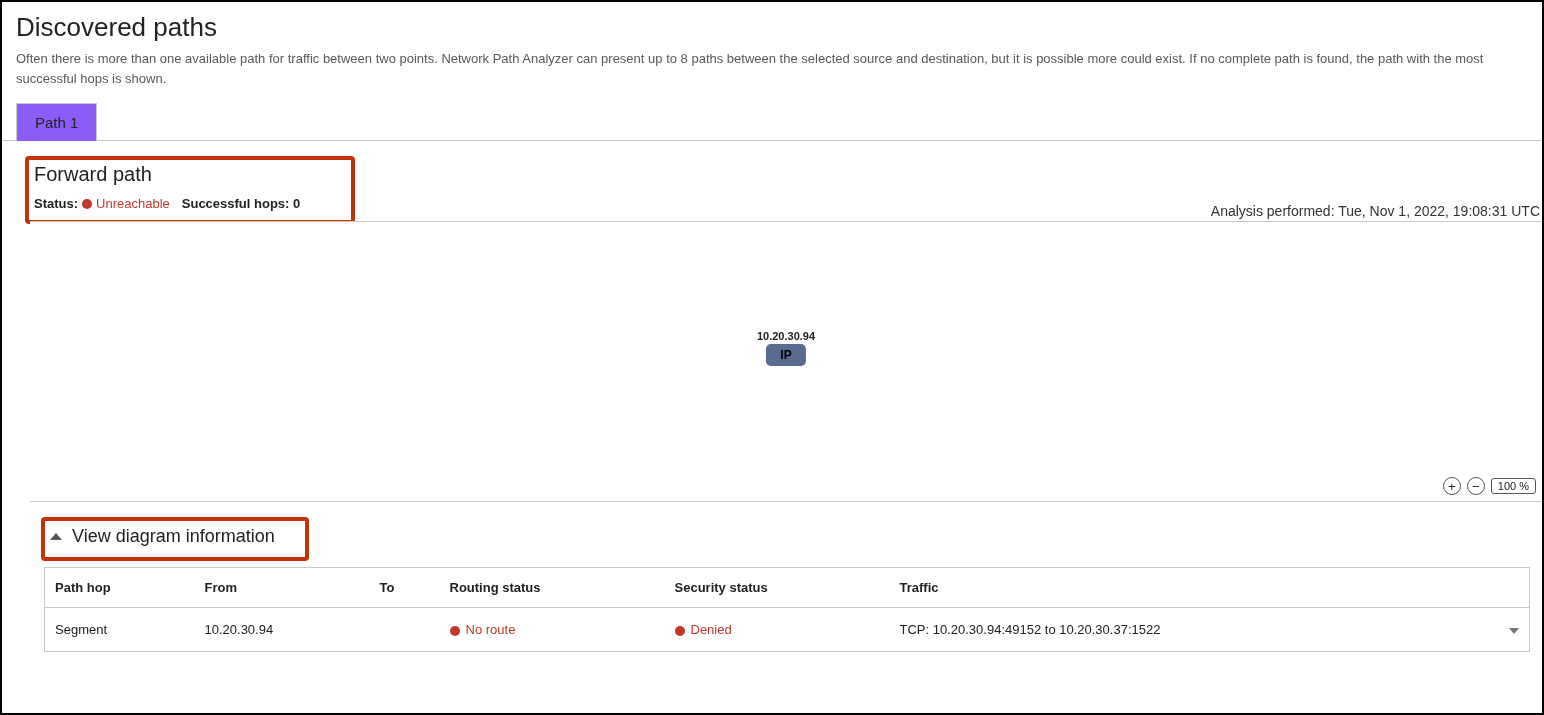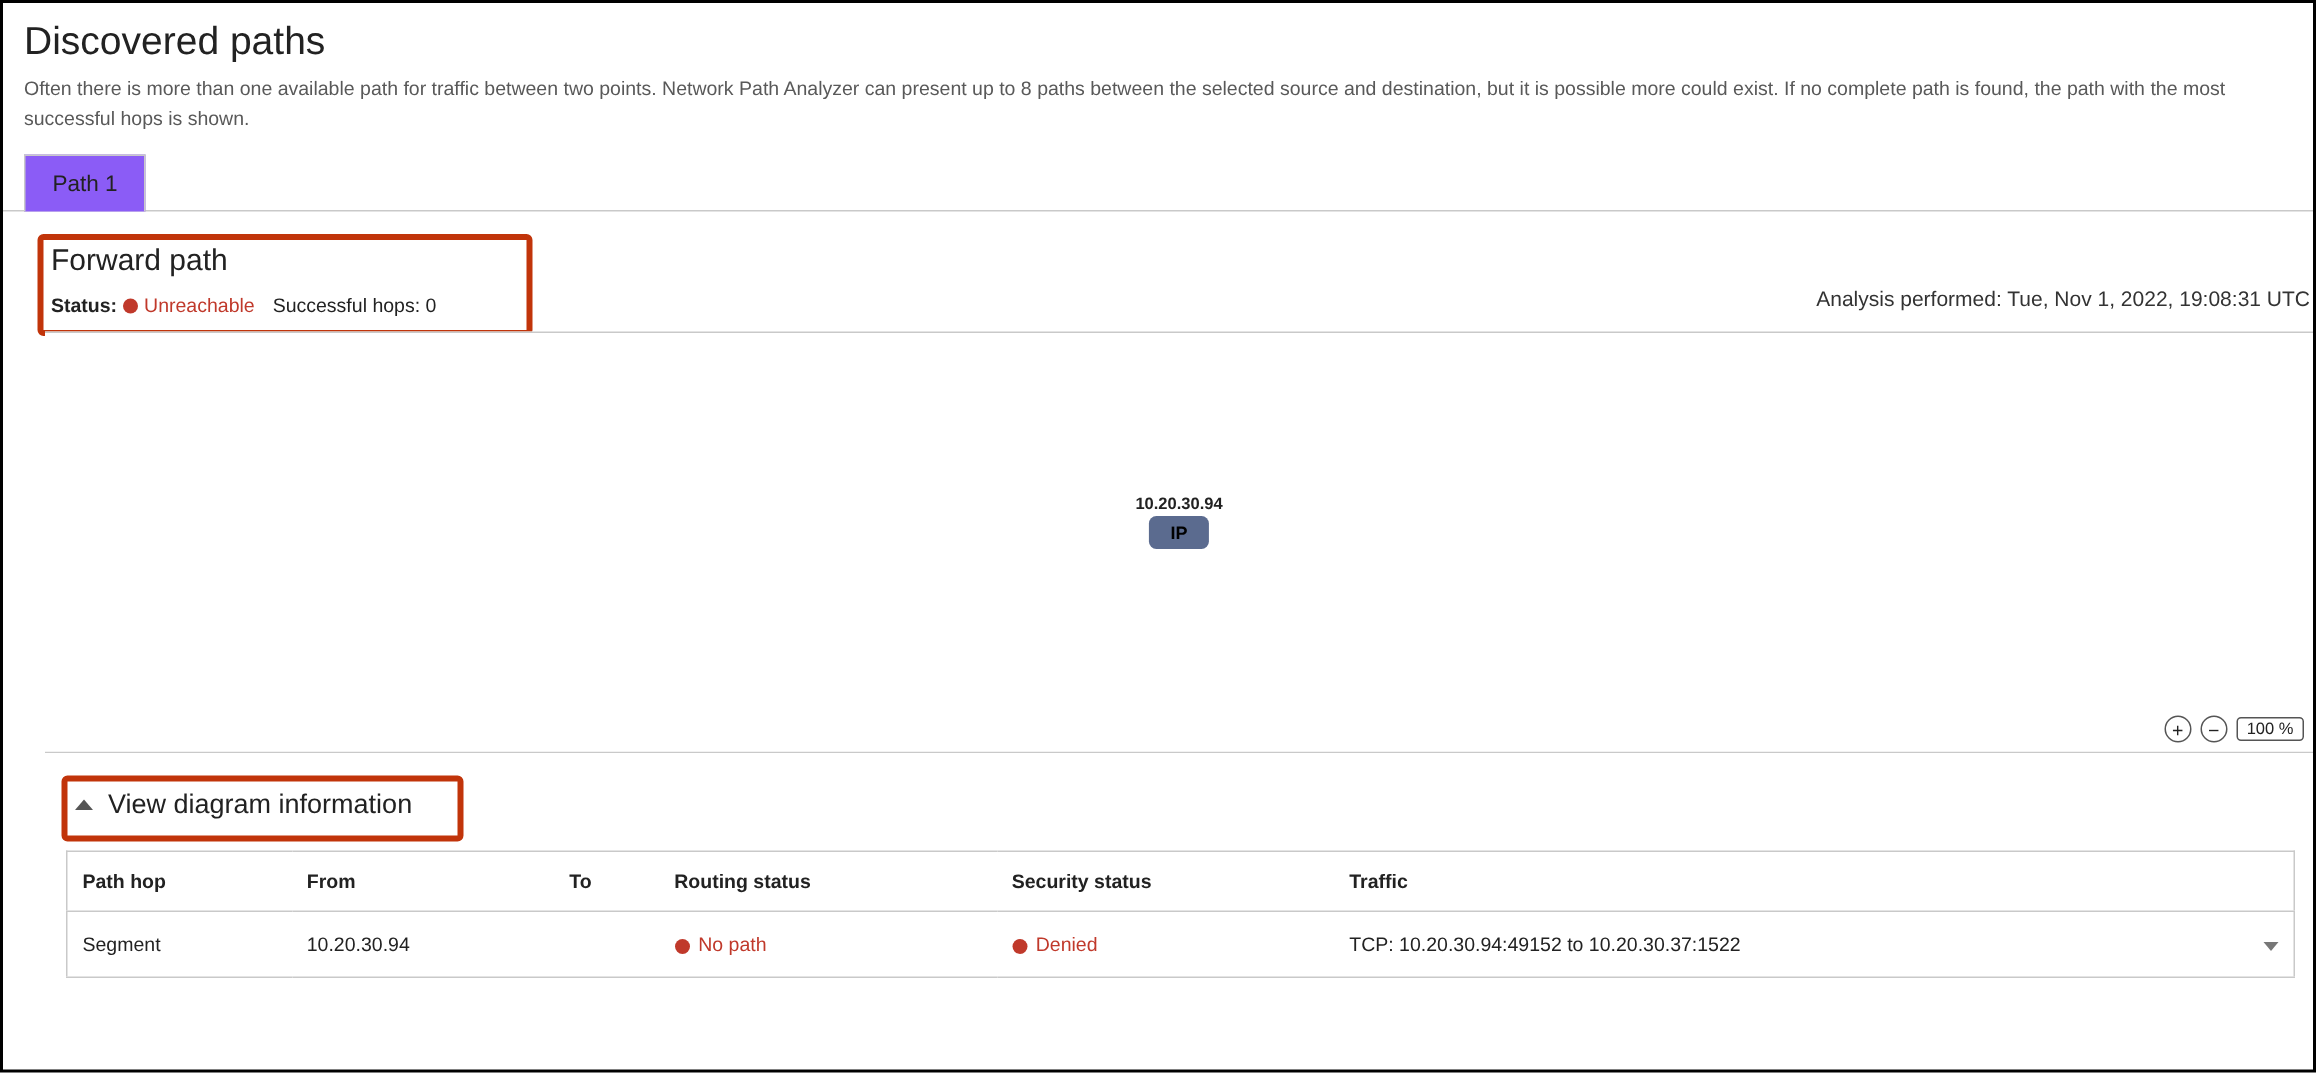--- a/index.html
+++ b/index.html
@@ -71,25 +71,25 @@
     .status-label { font-weight: 700; }
     .dot-red {
       display: inline-block;
       width: 10px;
       height: 10px;
       border-radius: 50%;
       background: #c0392b;
       vertical-align: middle;
     }
     .unreachable { color: #c0392b; margin-right: 8px; }
-    .hops { font-weight: 400; text-align: center; }
+    .hops { font-weight: 700; text-align: center; }
     .analysis-performed {
       position: absolute;
       right: 0;
-      top: 32px;
+      top: 44px;
       font-size: 14px;
       color: #333;
       padding-right: 2px;
     }
     .diagram-area {
       border-top: 1px solid #c9c9c9;
       margin: 10px 0 0 28px;
       height: 280px;
       position: relative;
       background: #fff;
@@ -275,21 +275,21 @@
           <th class="col-security">Security status</th>
           <th class="col-traffic" colspan="2">Traffic</th>
         </tr>
       </thead>
       <tbody>
         <tr>
           <td>Segment</td>
           <td>10.20.30.94</td>
           <td></td>
           <td class="status-cell">
-            <span class="dot-red"></span><span>No path</span>
+            <span class="dot-red"></span><span>No route</span>
           </td>
           <td class="status-cell">
             <span class="dot-red"></span><span>Denied</span>
           </td>
           <td>TCP: 10.20.30.94:49152 to 10.20.30.37:1522</td>
           <td class="col-expand">
             <span class="chevron-down-small"></span>
           </td>
         </tr>
       </tbody>

